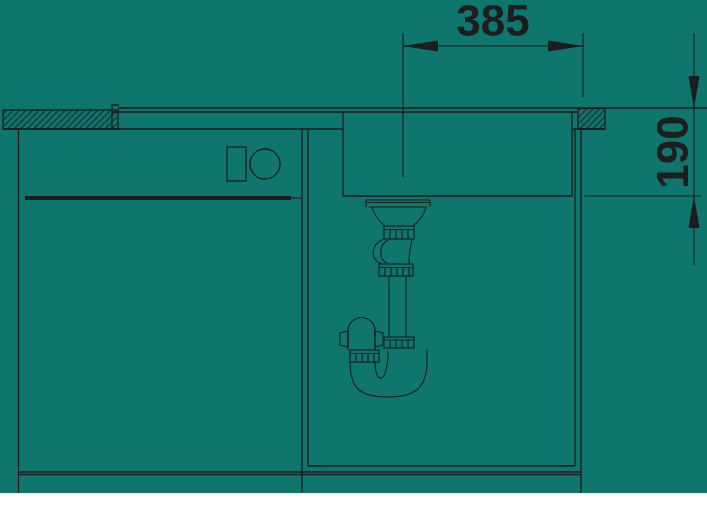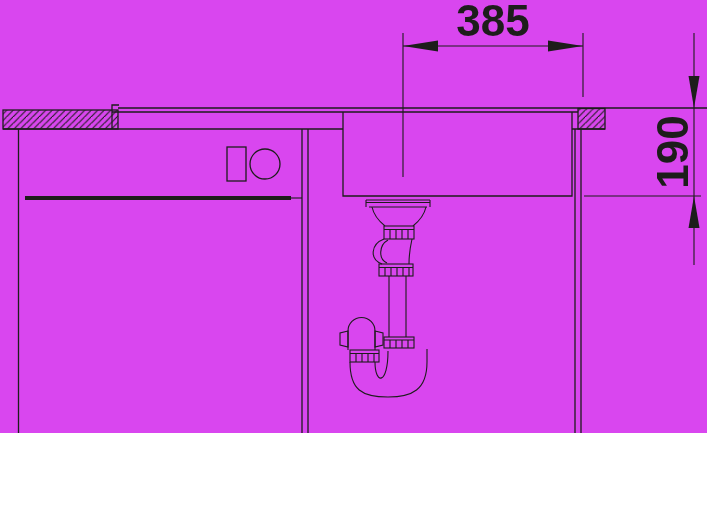--- a/index.html
+++ b/index.html
@@ -1,19 +1,19 @@
 <!DOCTYPE html>
 <html><head>
 <meta charset="utf-8">
 <style>
   html,body{margin:0;padding:0;background:#ffffff;}
   .stage{
     position:relative;
-    width:707px;height:433px;
-    background:#d946ef;
+    width:707px;height:493px;
+    background:#0f766e;
     font-family:"Liberation Sans", sans-serif;
     overflow:hidden;
   }
   svg{position:absolute;left:0;top:0;}
   .ln{stroke:#1d1d1b;stroke-width:1.3;fill:none;stroke-linecap:butt;}
   .thin{stroke:#1d1d1b;stroke-width:1.1;fill:none;}
   .fillblk{fill:#1d1d1b;stroke:none;}
   .dimtext{
     font-family:"Liberation Sans", sans-serif;
     font-weight:bold;

